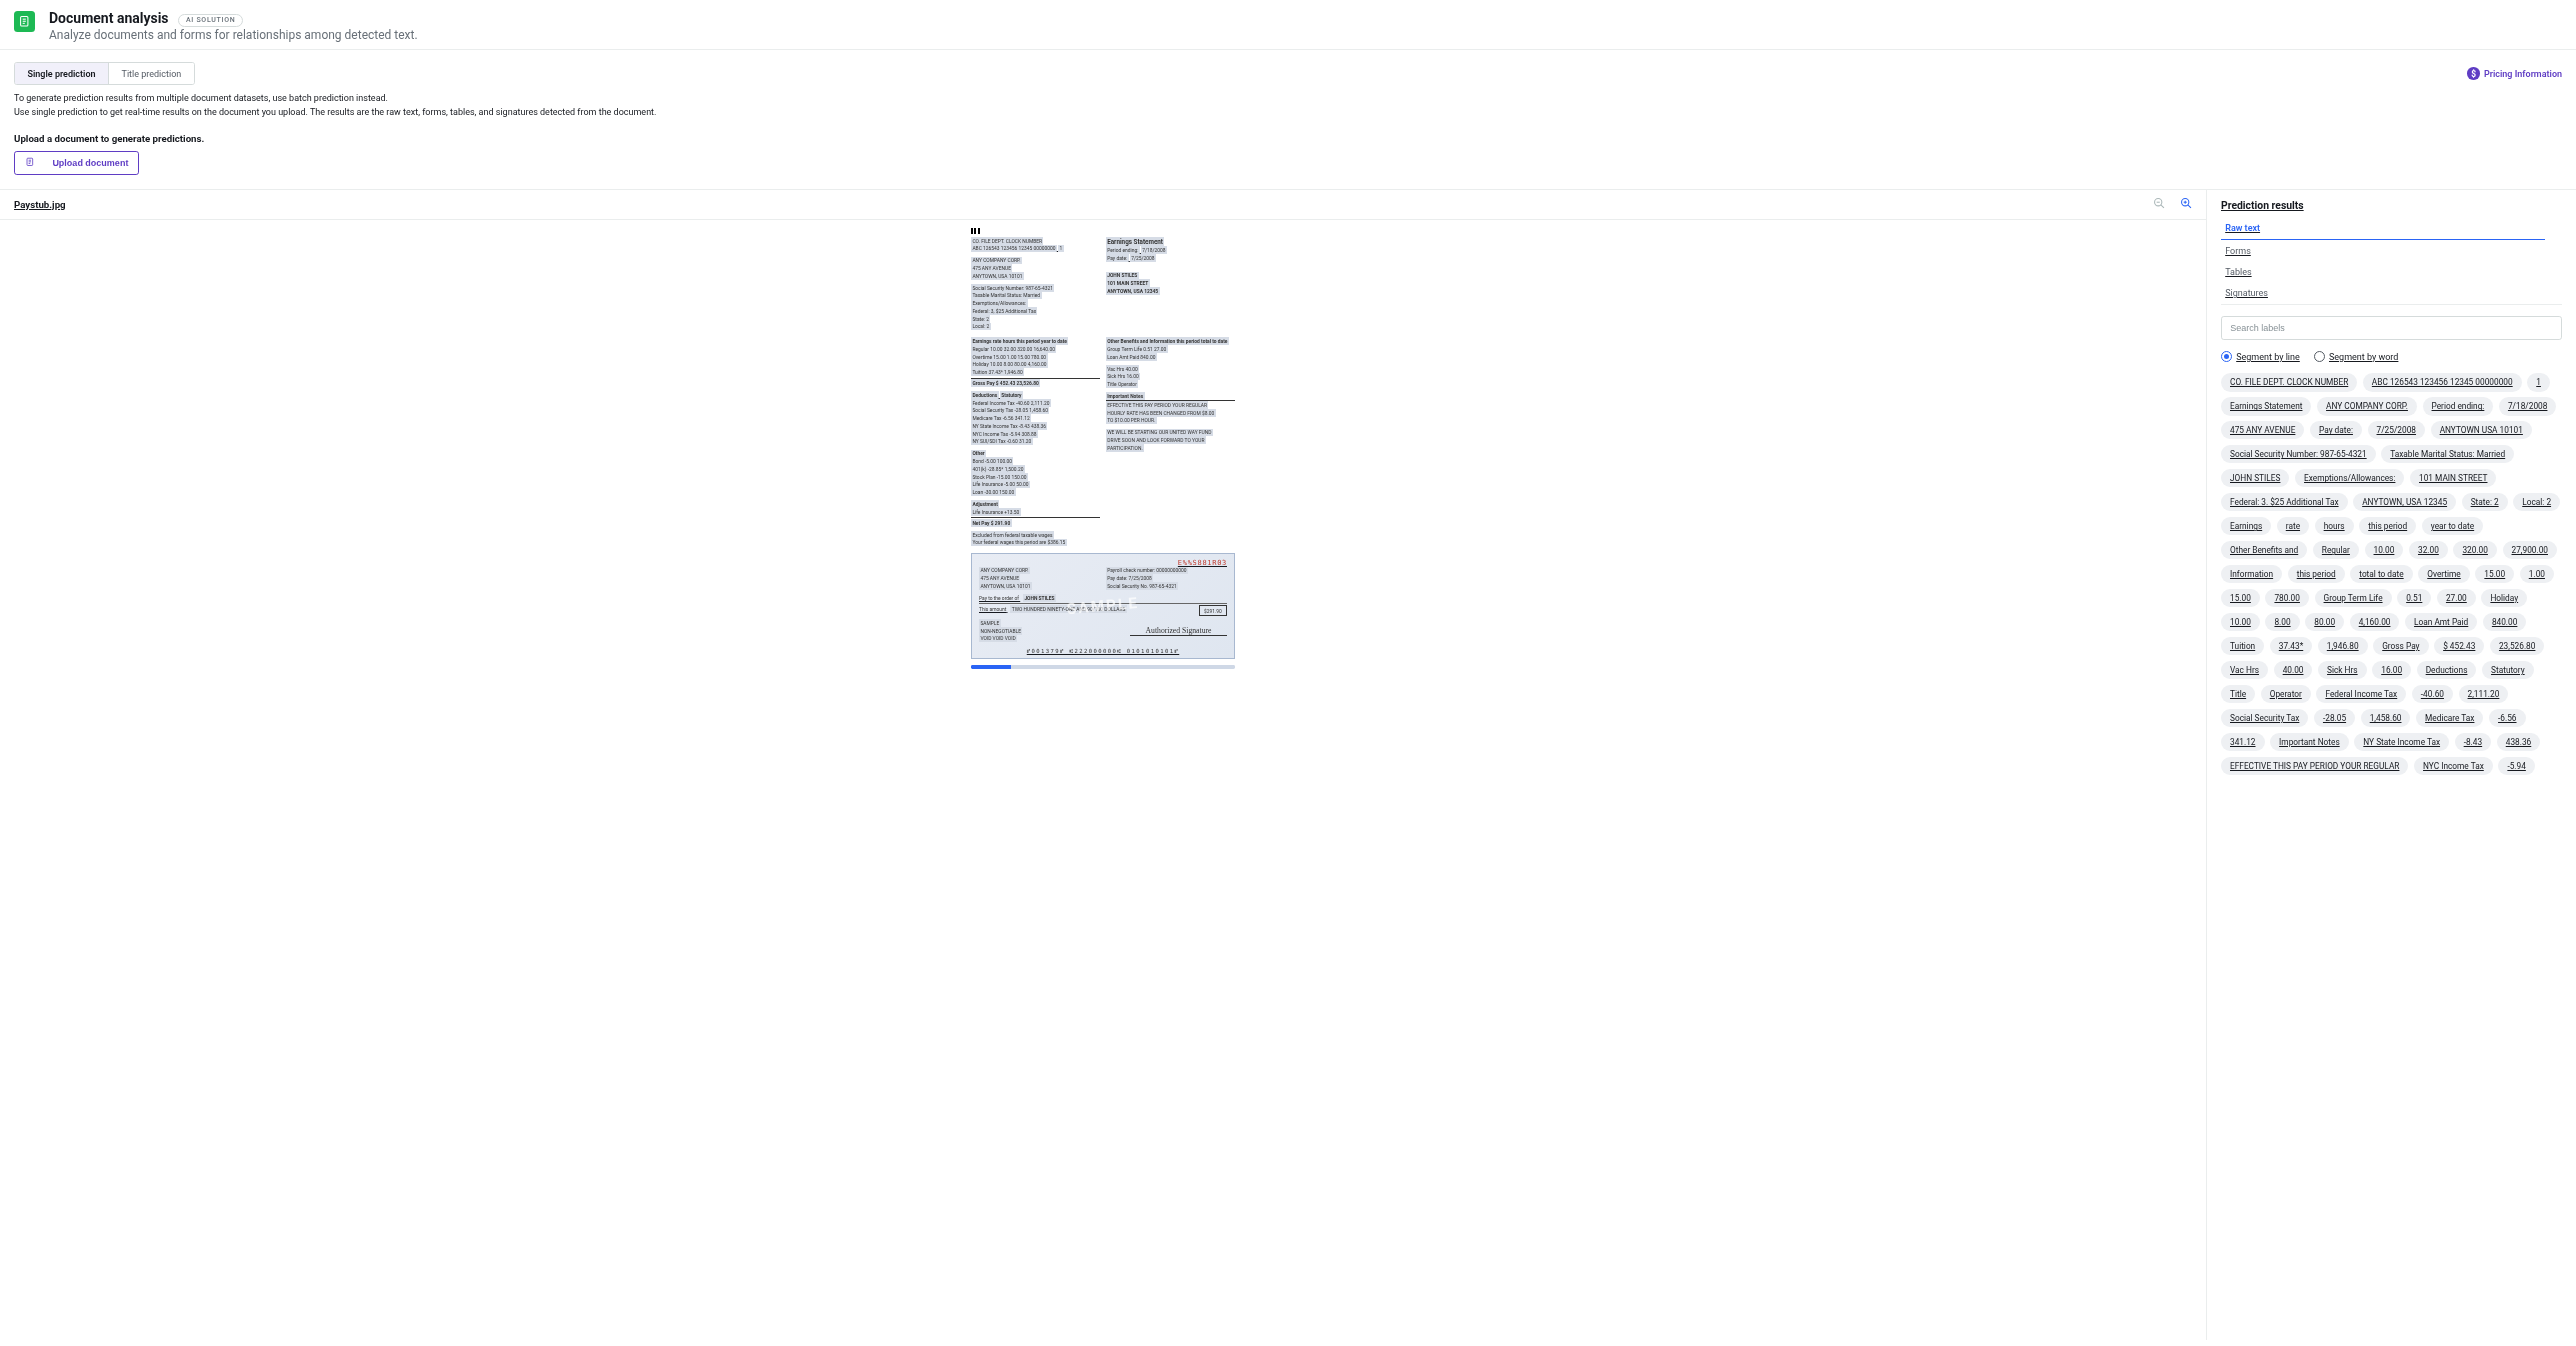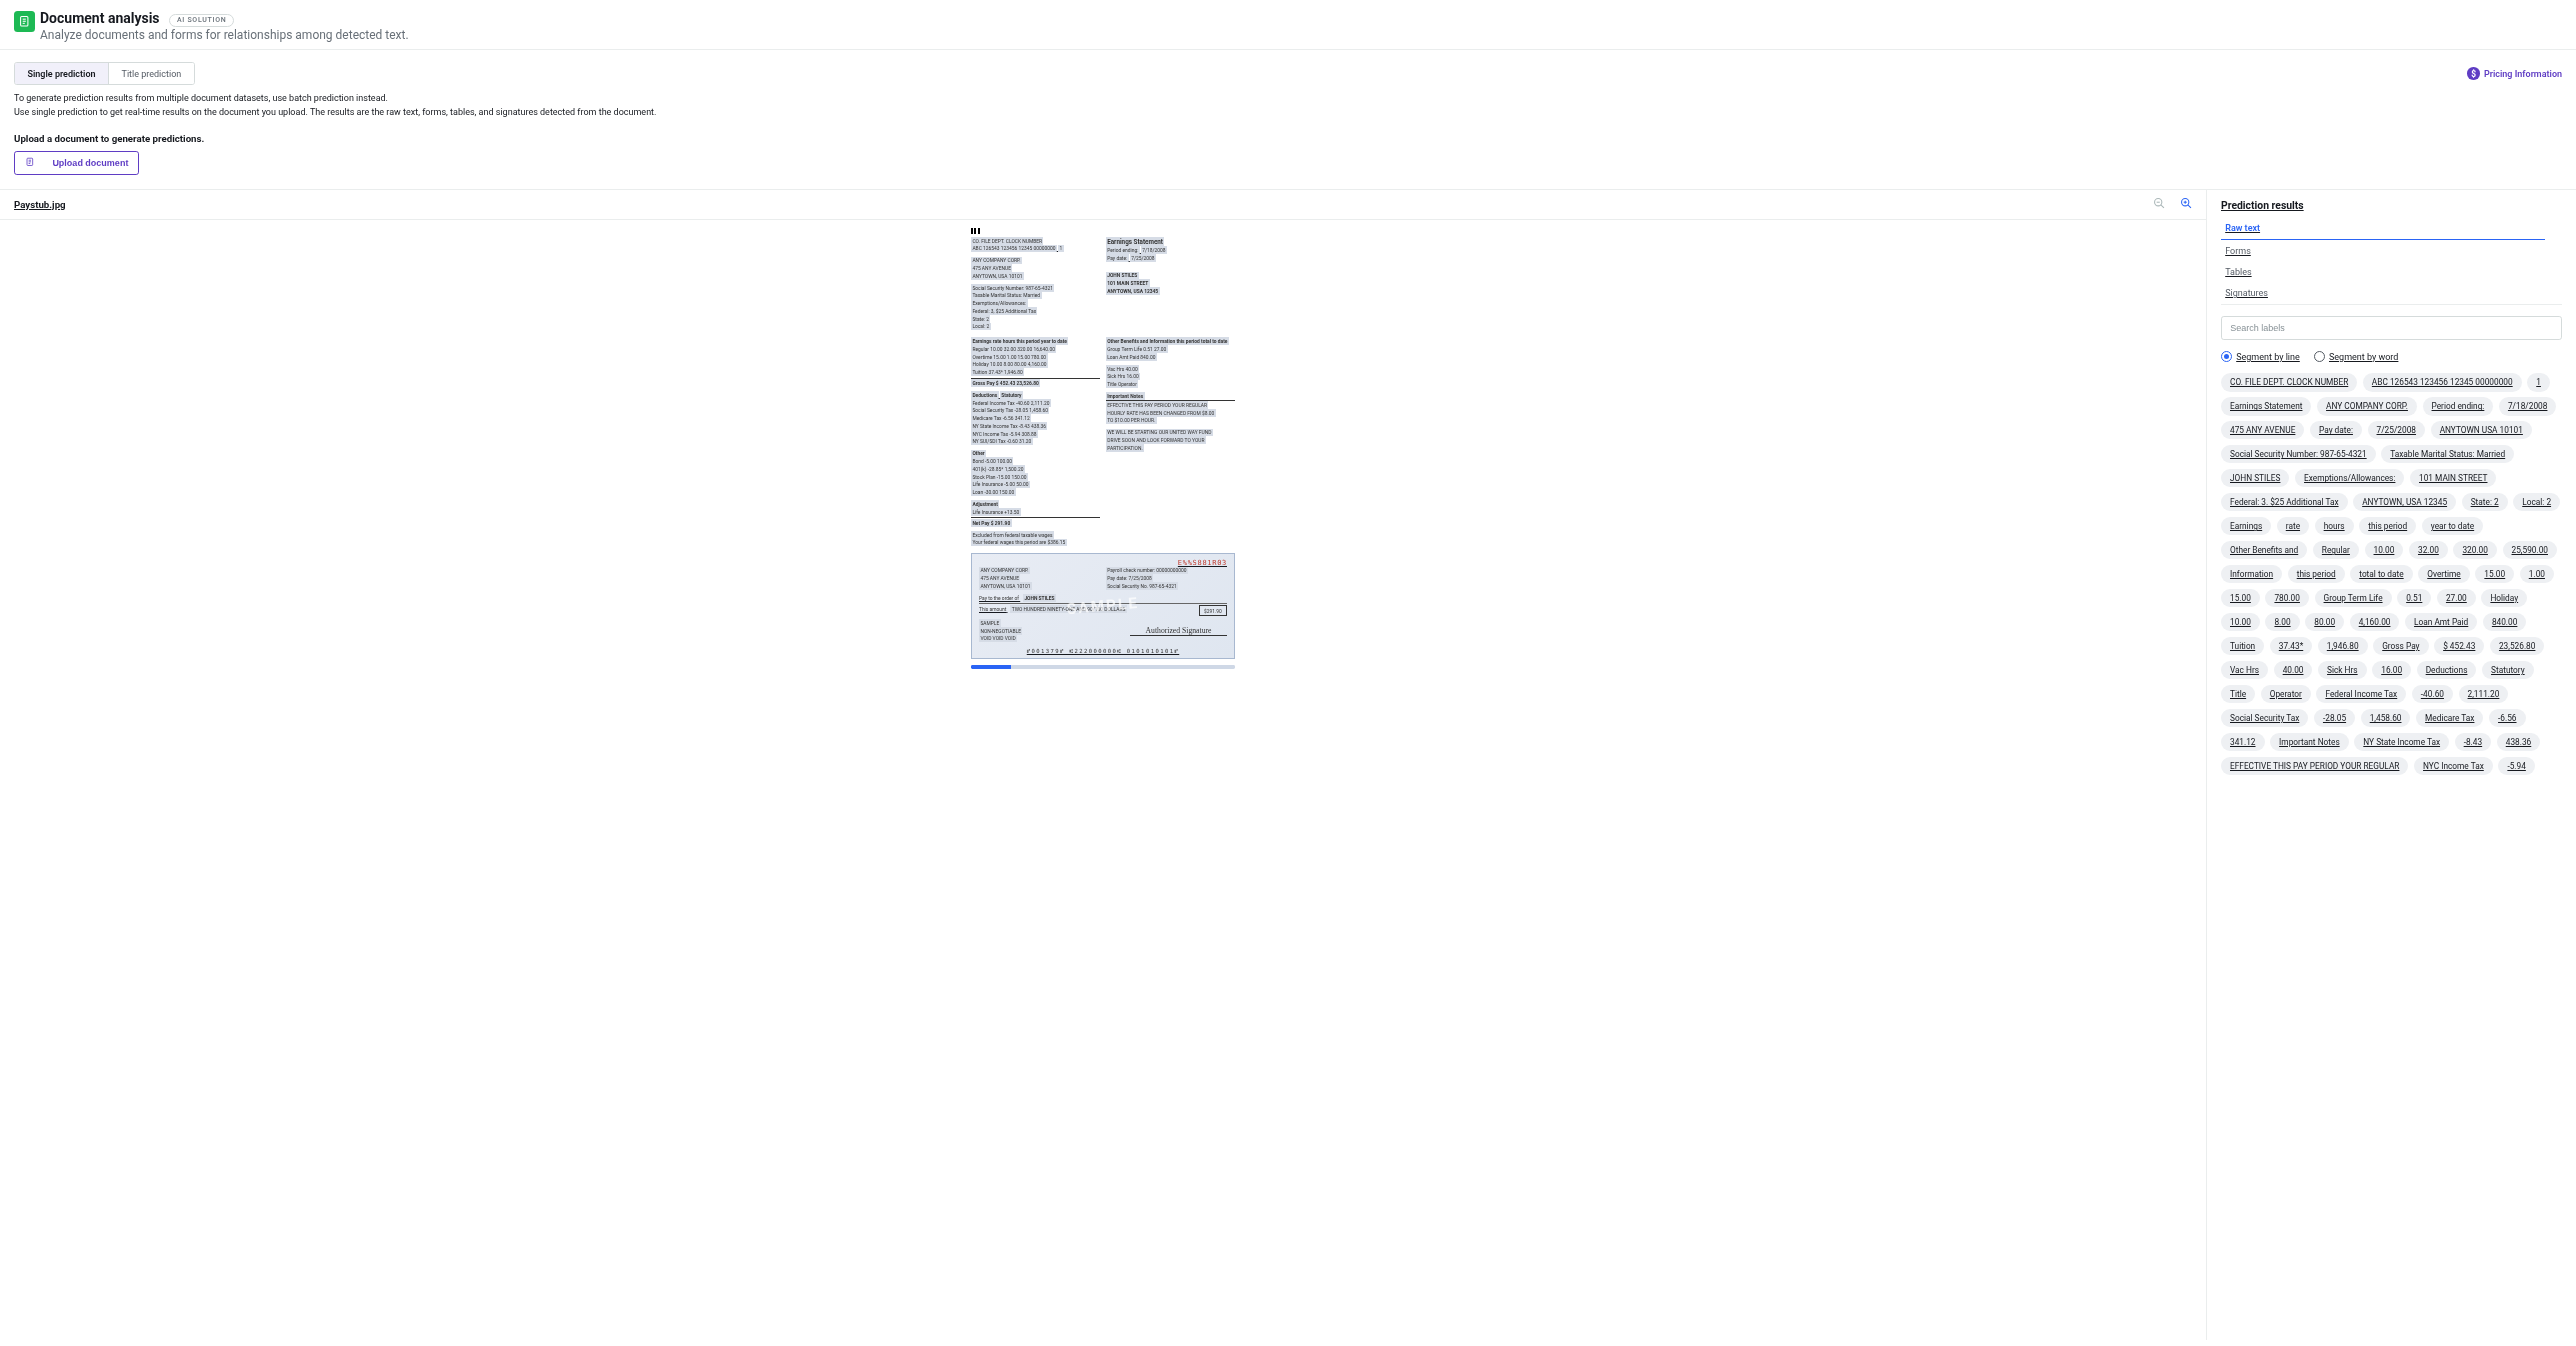--- a/index.html
+++ b/index.html
@@ -7,21 +7,21 @@
     font-family: -apple-system, BlinkMacSystemFont, "Segoe UI", Roboto, "Helvetica Neue", Arial, sans-serif;
     font-size: 9.7px;
     color: #16191f;
     background: #fff;
   }
   .header {
     display: flex;
     align-items: flex-start;
     padding: 9.7px 14px 7px 14px;
     border-bottom: 0.7px solid #eaeded;
-    gap: 5px;
+    gap: 14px;
   }
   .app-icon {
     width: 21px;
     height: 21px;
     background: #1db954;
     border-radius: 3.5px;
     display: flex;
     align-items: center;
     justify-content: center;
     color: #fff;
@@ -585,21 +585,21 @@
         <span class="chip">Earnings</span>
         <span class="chip">rate</span>
         <span class="chip">hours</span>
         <span class="chip">this period</span>
         <span class="chip">year to date</span>
         <span class="chip">Other Benefits and</span>
         <span class="chip">Regular</span>
         <span class="chip">10.00</span>
         <span class="chip">32.00</span>
         <span class="chip">320.00</span>
-        <span class="chip">25,590.00</span>
+        <span class="chip">27,900.00</span>
         <span class="chip">Information</span>
         <span class="chip">this period</span>
         <span class="chip">total to date</span>
         <span class="chip">Overtime</span>
         <span class="chip">15.00</span>
         <span class="chip">1.00</span>
         <span class="chip">15.00</span>
         <span class="chip">780.00</span>
         <span class="chip">Group Term Life</span>
         <span class="chip">0.51</span>

